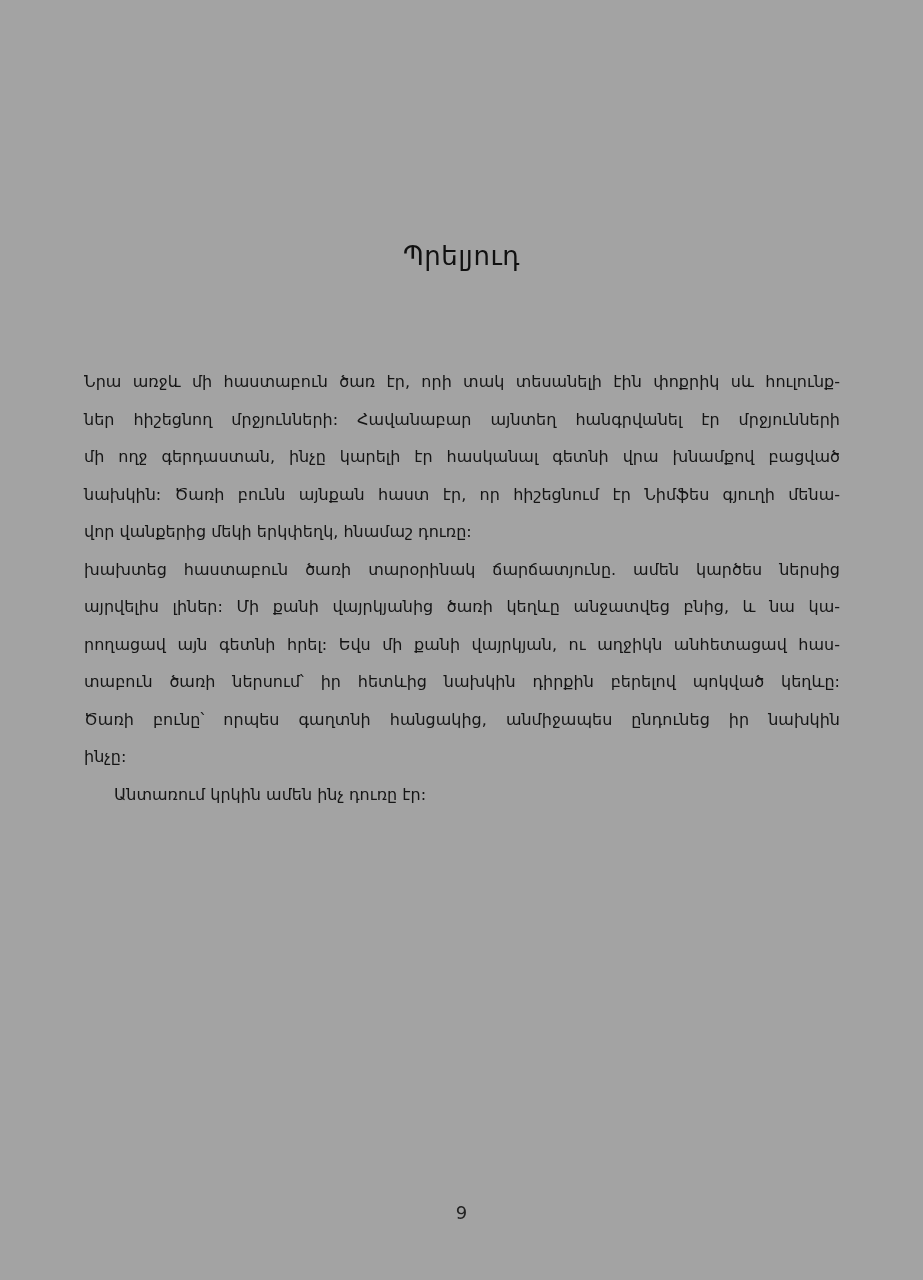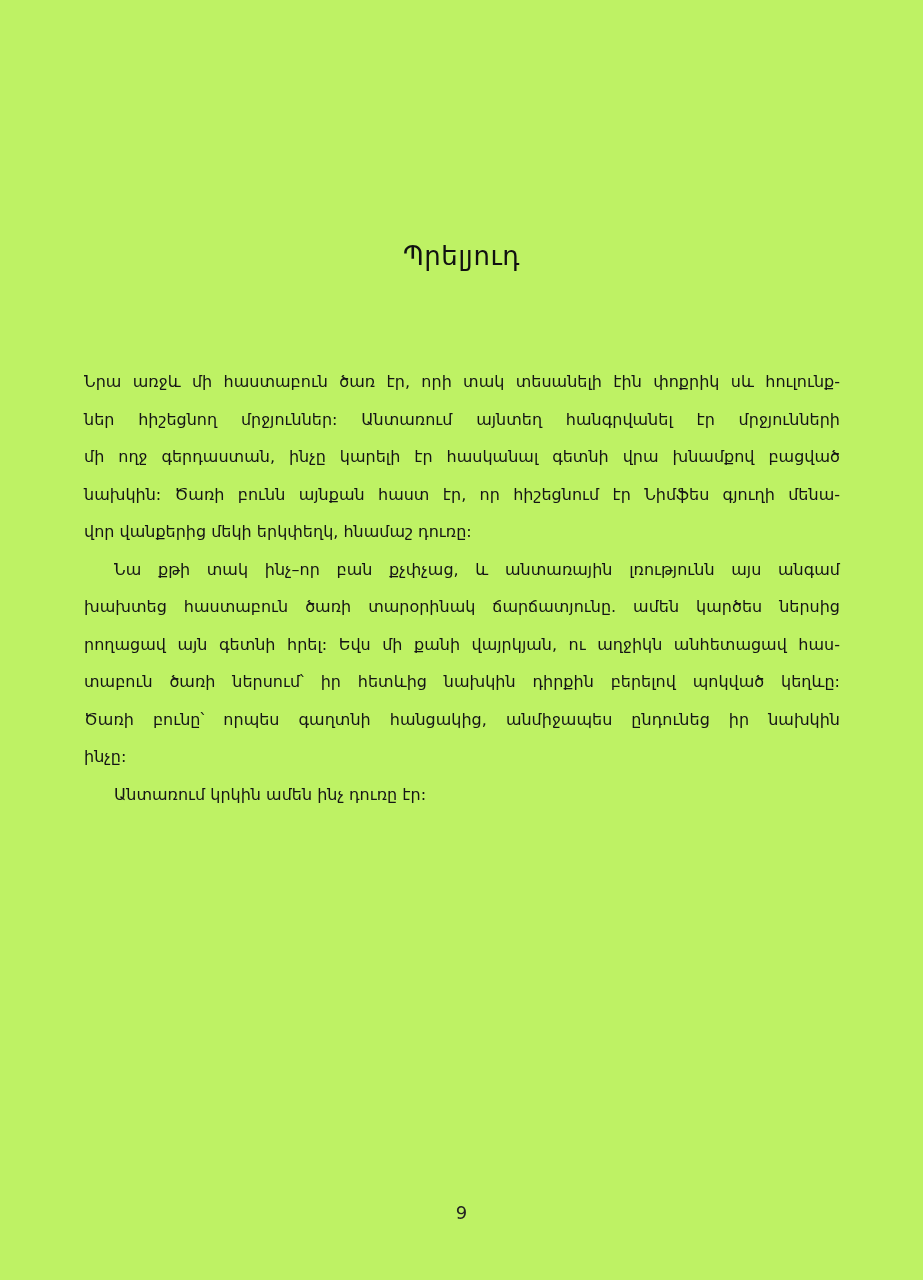--- a/index.html
+++ b/index.html
@@ -13,21 +13,21 @@
       position: relative;
       overflow: hidden;
       font-family: "DejaVu Sans", sans-serif;
       color: #111111;
     }
     .page {
       position: absolute;
       left: 0; top: 0;
       width: 923px;
       height: 1280px;
-      background: #bef264;
+      background: #a3a3a3;
     }
     .title {
       position: absolute;
       top: 236px;
       left: 0;
       width: 923px;
       text-align: center;
       font-size: 26px;
       line-height: 40px;
       color: #111;
@@ -70,29 +70,29 @@
 <body>
 
 <div class="page">
 
   <div class="title">Պրելյուդ</div>
 
   <div class="body-text">
 
     <div>
       <span class="line">Նրա առջև մի հաստաբուն ծառ էր, որի տակ տեսանելի էին փոքրիկ սև հուլունք-</span>
-      <span class="line">ներ հիշեցնող մրջյուններ: Անտառում այնտեղ հանգրվանել էր մրջյունների</span>
+      <span class="line">ներ հիշեցնող մրջյունների: Հավանաբար այնտեղ հանգրվանել էր մրջյունների</span>
       <span class="line">մի ողջ գերդաստան, ինչը կարելի էր հասկանալ գետնի վրա խնամքով բացված</span>
       <span class="line">նախկին: Ծառի բունն այնքան հաստ էր, որ հիշեցնում էր Նիմֆես գյուղի մենա-</span>
       <span class="line last">վոր վանքերից մեկի երկփեղկ, հնամաշ դուռը:</span>
     </div>
 
     <div>
-      <span class="line indent">Նա քթի տակ ինչ–որ բան քչփչաց, և անտառային լռությունն այս անգամ</span>
       <span class="line">խախտեց հաստաբուն ծառի տարօրինակ ճարճատյունը. ամեն կարծես ներսից</span>
+      <span class="line">այրվելիս լիներ: Մի քանի վայրկյանից ծառի կեղևը անջատվեց բնից, և նա կա-</span>
       <span class="line">րողացավ այն գետնի հրել: Եվս մի քանի վայրկյան, ու աղջիկն անհետացավ հաս-</span>
       <span class="line">տաբուն ծառի ներսում՝ իր հետևից նախկին դիրքին բերելով պոկված կեղևը:</span>
       <span class="line">Ծառի բունը՝ որպես գաղտնի հանցակից, անմիջապես ընդունեց իր նախկին</span>
       <span class="line last">ինչը:</span>
     </div>
 
     <div>
       <span class="line indent last">Անտառում կրկին ամեն ինչ դուռը էր:</span>
     </div>
   </div>

